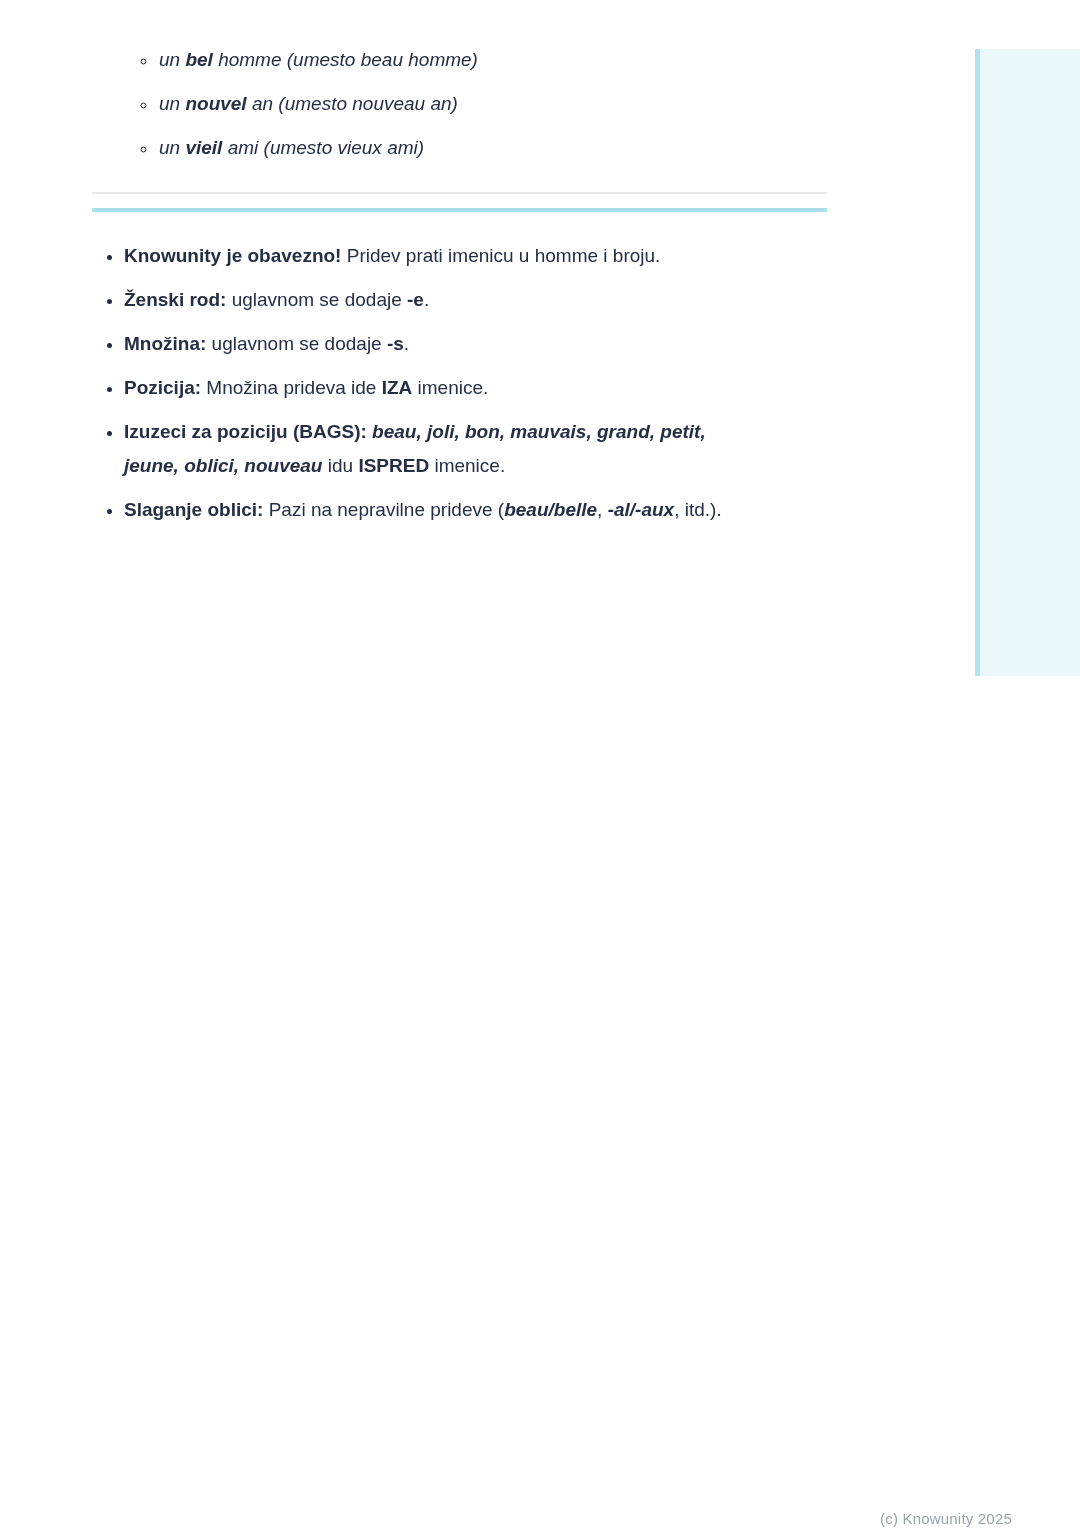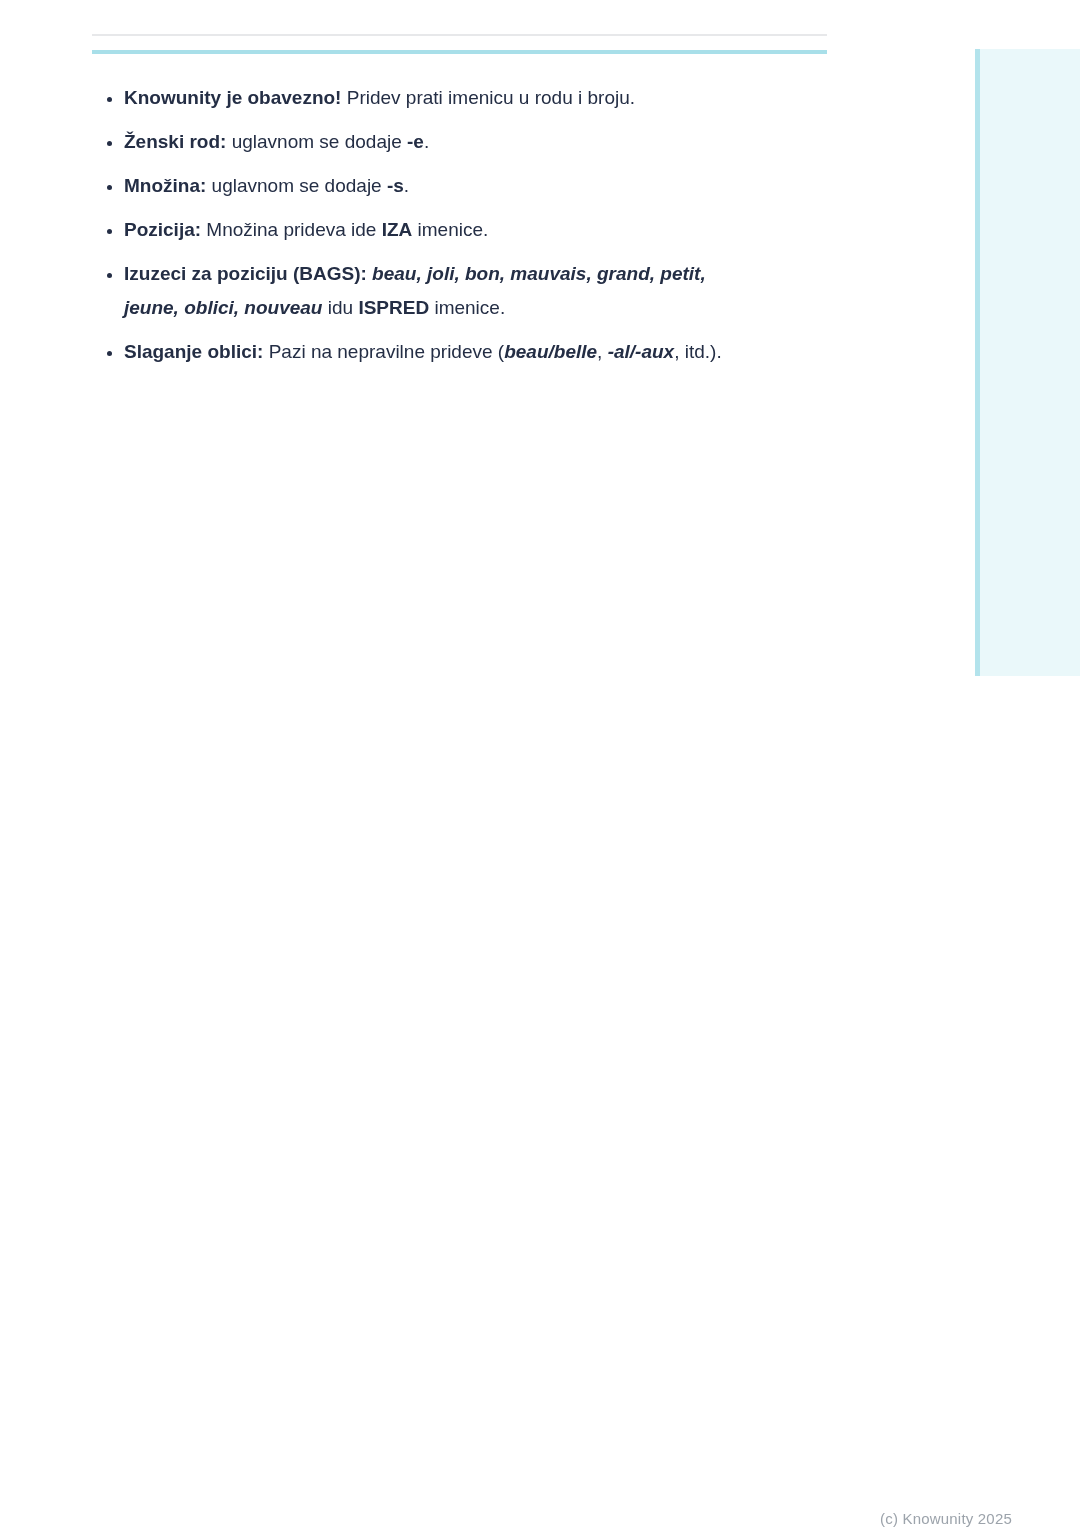--- a/index.html
+++ b/index.html
@@ -93,28 +93,39 @@
     font-size: 15px;
     letter-spacing: 0.2px;
     color: #9ca3ab;
   }
 </style>
 </head>
 <body>
 
 <div class="content">
 
+  <ul class="example-list">
+    <li>
+      <span>un </span><span class="b">bel</span><span> homme (umesto beau homme)</span>
+    </li>
+    <li>
+      <span>un </span><span class="b">nouvel</span><span> an (umesto nouveau an)</span>
+    </li>
+    <li>
+      <span>un </span><span class="b">vieil</span><span> ami (umesto vieux ami)</span>
+    </li>
+  </ul>
 
   <hr class="divider">
 
   <div class="heading-underline"></div>
 
   <ul class="reminder-list">
     <li>
-      <span class="b">Knowunity je obavezno!</span><span> Pridev prati imenicu u rodu i broju.</span>
+      <span class="b">Knowunity je obavezno!</span><span> Pridev prati imenicu u homme i broju.</span>
     </li>
     <li>
       <span class="b">Ženski rod:</span><span> uglavnom se dodaje </span><span class="b">-e</span><span>.</span>
     </li>
     <li>
       <span class="b">Množina:</span><span> uglavnom se dodaje </span><span class="b">-s</span><span>.</span>
     </li>
     <li>
       <span class="b">Pozicija:</span><span> Množina prideva ide </span><span class="b">IZA</span><span> imenice.</span>
     </li>

